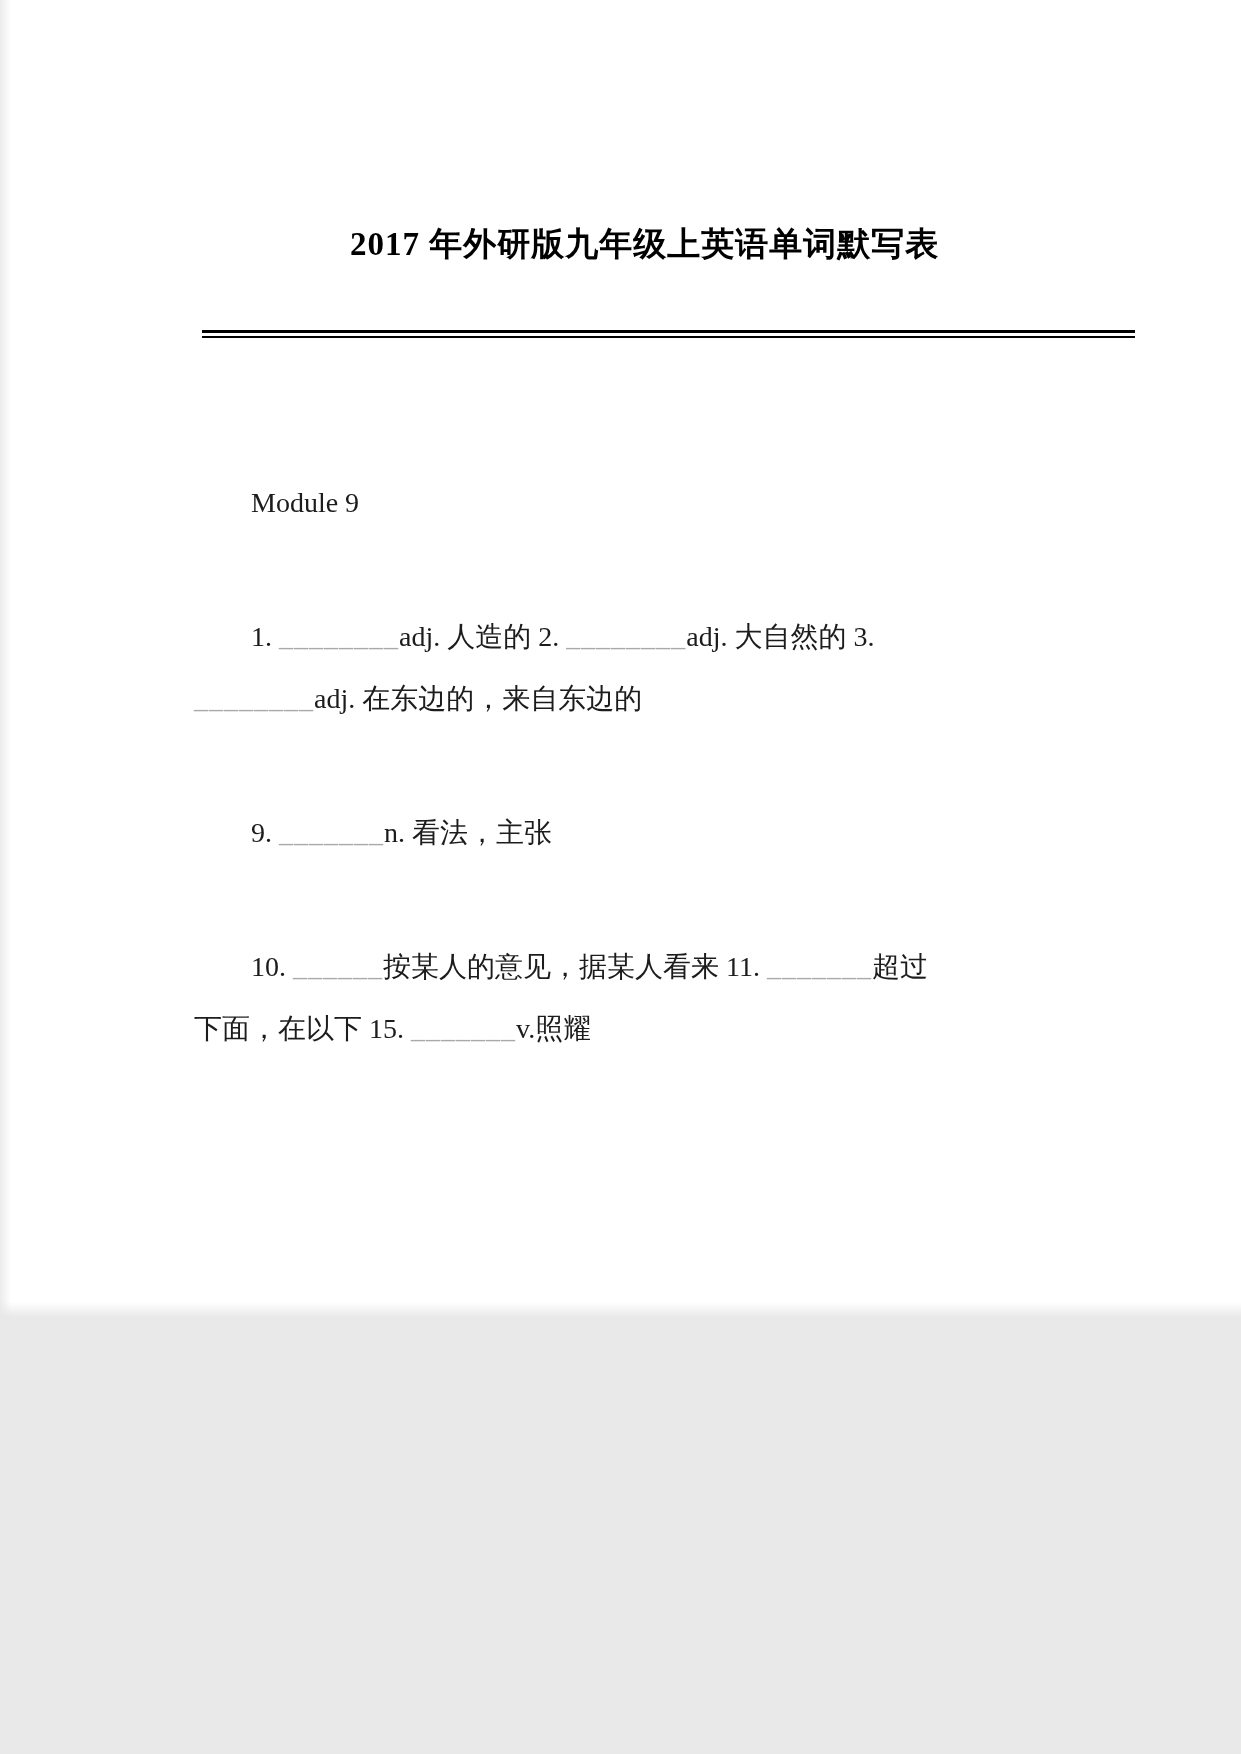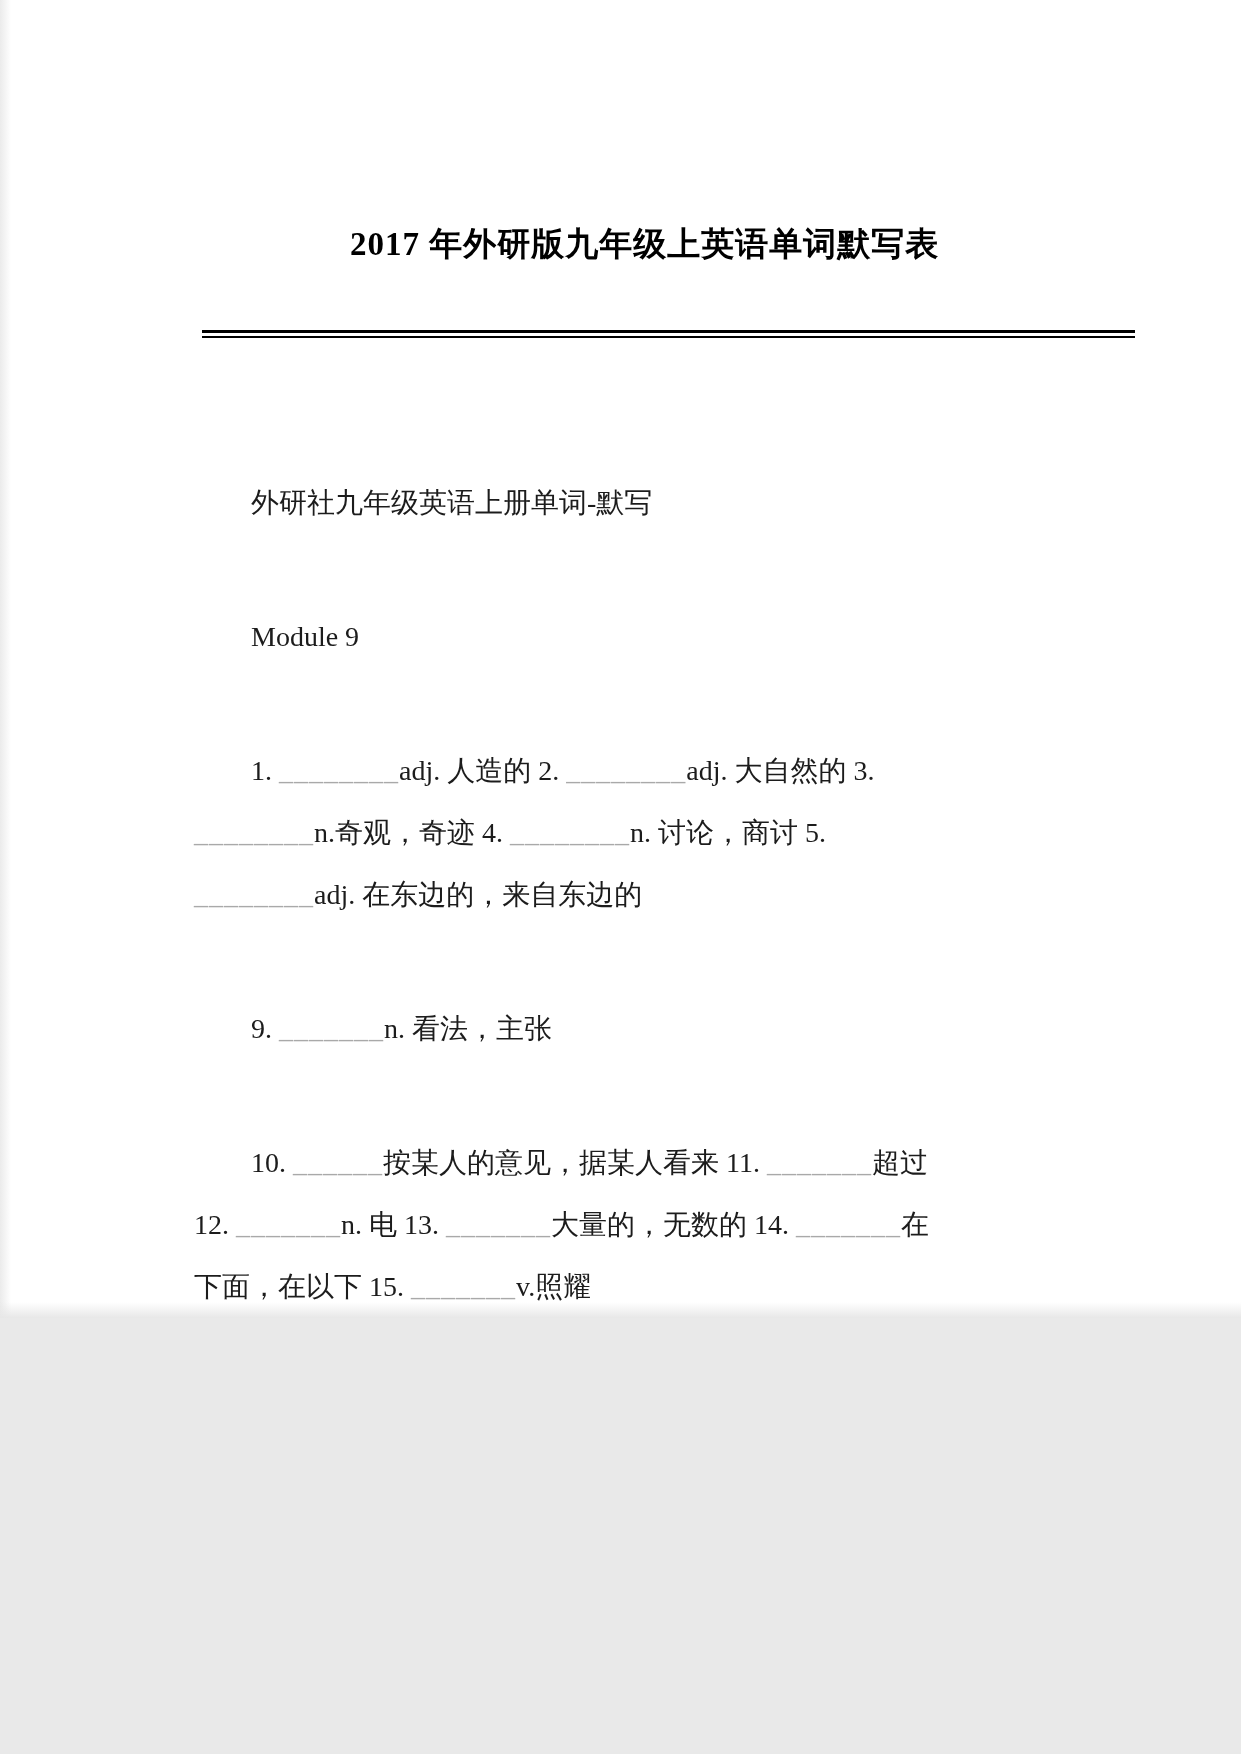--- a/index.html
+++ b/index.html
@@ -76,41 +76,36 @@
   <div class="edge left"></div>
   <div class="edge right"></div>
   <div class="edge bottom"></div>
 
   <div class="doc-title">2017 年外研版九年级上英语单词默写表</div>
 
   <div class="title-rule"></div>
 
   <div class="content">
 
-    <div class="para">
-      <div class="line indent">外研社九年级英语上册单词-默写</div>
-    </div>
 
     <div class="para">
       <div class="line indent">Module 9</div>
     </div>
 
     <div class="para">
       <div class="line indent">1. <span class="blank">________</span>adj. 人造的 2. <span class="blank">________</span>adj. 大自然的 3.</div>
-      <div class="line"><span class="blank">________</span>n.奇观，奇迹 4. <span class="blank">________</span>n. 讨论，商讨 5.</div>
       <div class="line"><span class="blank">________</span>adj. 在东边的，来自东边的</div>
     </div>
 
 
     <div class="para">
       <div class="line indent">9. <span class="blank">_______</span>n. 看法，主张</div>
     </div>
 
     <div class="para">
       <div class="line indent">10. <span class="blank">______</span>按某人的意见，据某人看来 11. <span class="blank">_______</span>超过</div>
-      <div class="line">12. <span class="blank">_______</span>n. 电 13. <span class="blank">_______</span>大量的，无数的 14. <span class="blank">_______</span>在</div>
       <div class="line">下面，在以下 15. <span class="blank">_______</span>v.照耀</div>
     </div>
 
   </div>
 
   <div class="page-footer">第  1  页 共  13  页</div>
 </div>
 
 </body></html>

